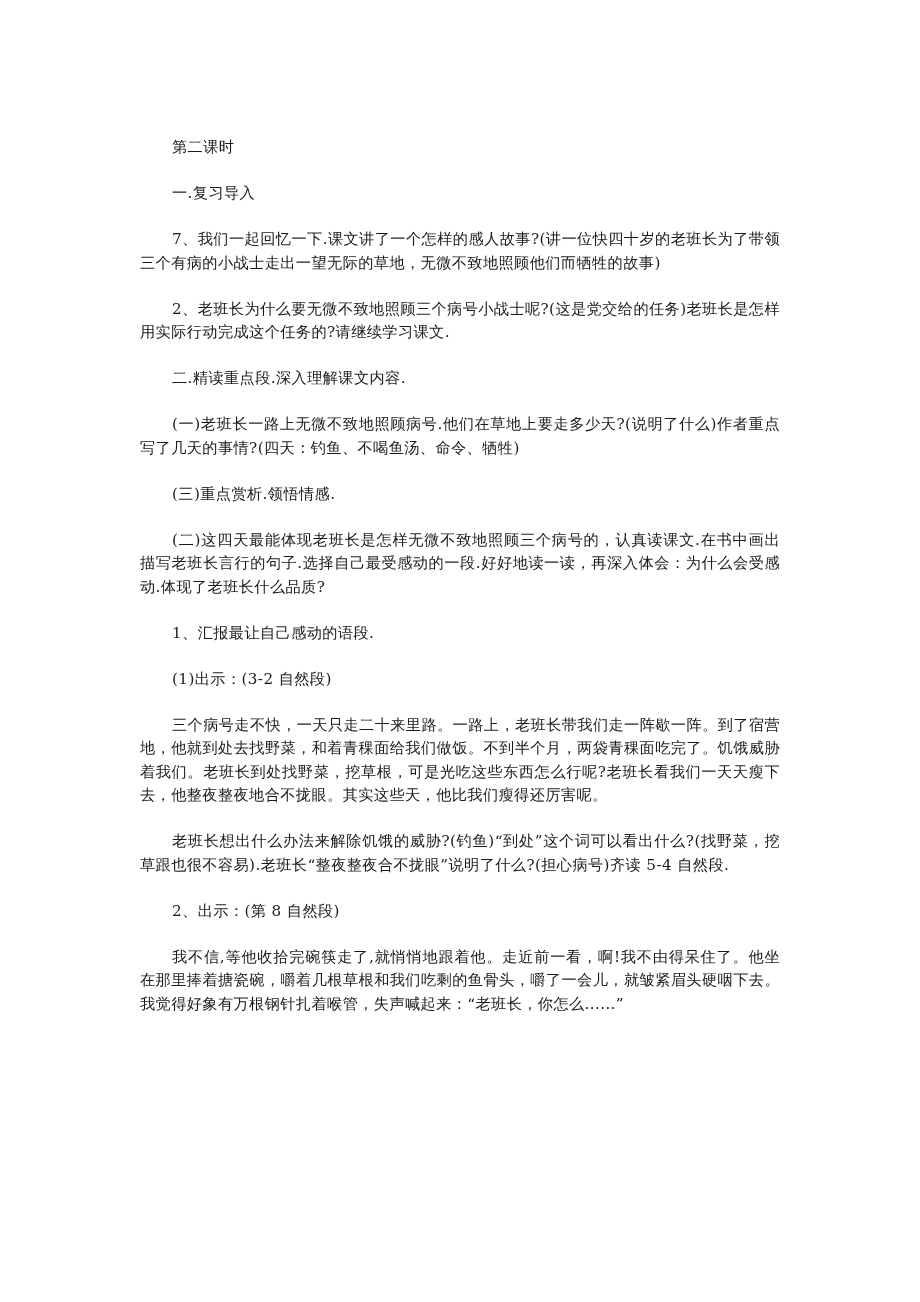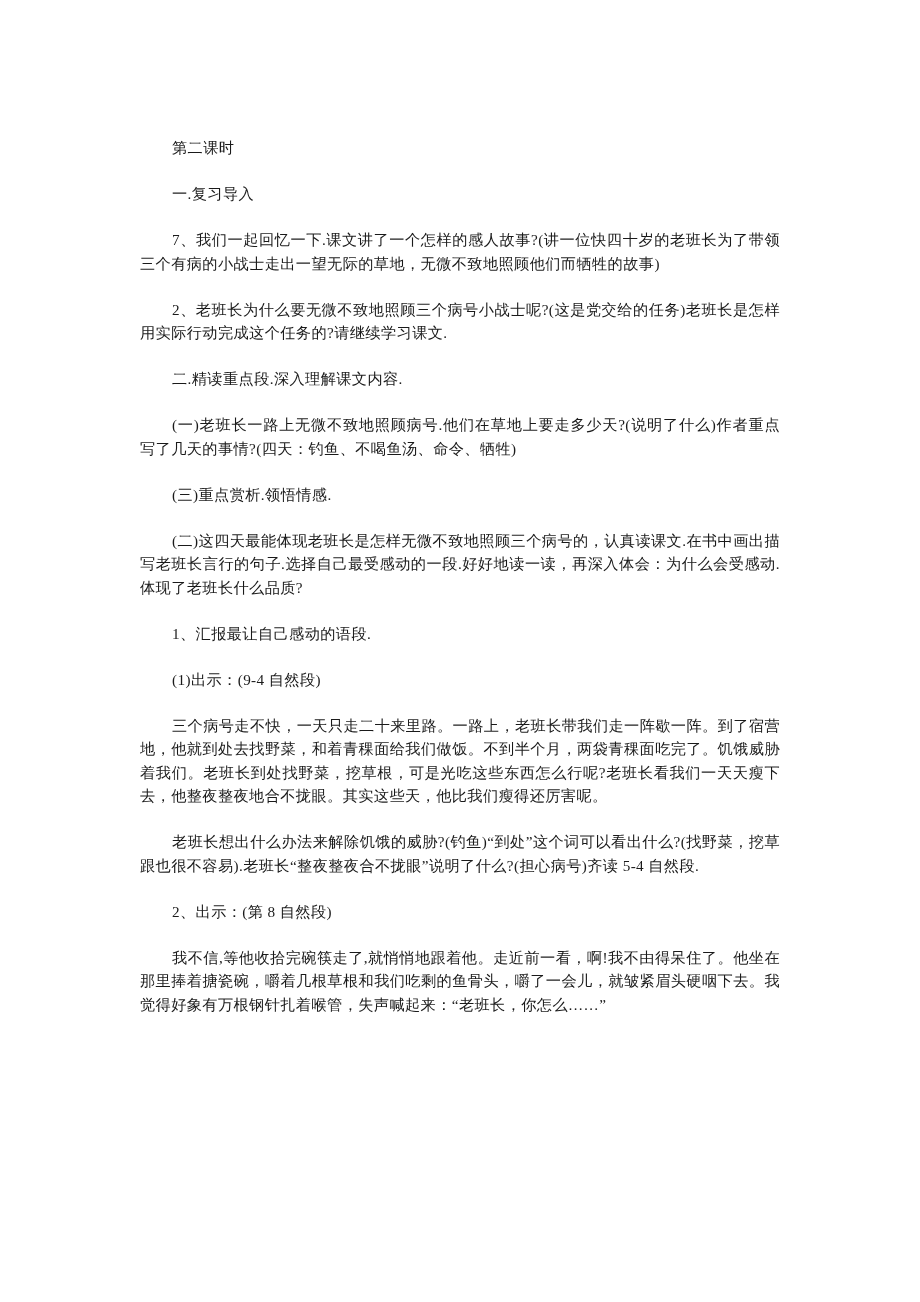--- a/index.html
+++ b/index.html
@@ -22,37 +22,36 @@
       width: 640px;
     }
     .para {
       font-size: 15.2px;
       line-height: 23.5px;
       margin: 0 0 22.5px 0;
       text-indent: 32px;
       text-align: justify;
       letter-spacing: 0.4px;
       word-break: break-all;
-      font-family: Liberation Serif, serif;
     }
     .para.title {
       margin-bottom: 22.5px;
     }
   </style>
 </head>
 <body>
 
 <div class="page">
   <p class="para title">第二课时</p>
   <p class="para">一.复习导入</p>
   <p class="para">7、我们一起回忆一下.课文讲了一个怎样的感人故事?(讲一位快四十岁的老班长为了带领三个有病的小战士走出一望无际的草地，无微不致地照顾他们而牺牲的故事)</p>
   <p class="para">2、老班长为什么要无微不致地照顾三个病号小战士呢?(这是党交给的任务)老班长是怎样用实际行动完成这个任务的?请继续学习课文.</p>
   <p class="para">二.精读重点段.深入理解课文内容.</p>
   <p class="para">(一)老班长一路上无微不致地照顾病号.他们在草地上要走多少天?(说明了什么)作者重点写了几天的事情?(四天：钓鱼、不喝鱼汤、命令、牺牲)</p>
   <p class="para">(三)重点赏析.领悟情感.</p>
   <p class="para">(二)这四天最能体现老班长是怎样无微不致地照顾三个病号的，认真读课文.在书中画出描写老班长言行的句子.选择自己最受感动的一段.好好地读一读，再深入体会：为什么会受感动.体现了老班长什么品质?</p>
   <p class="para">1、汇报最让自己感动的语段.</p>
-  <p class="para">(1)出示：(9-4 自然段)</p>
+  <p class="para">(1)出示：(3-2 自然段)</p>
   <p class="para">三个病号走不快，一天只走二十来里路。一路上，老班长带我们走一阵歇一阵。到了宿营地，他就到处去找野菜，和着青稞面给我们做饭。不到半个月，两袋青稞面吃完了。饥饿威胁着我们。老班长到处找野菜，挖草根，可是光吃这些东西怎么行呢?老班长看我们一天天瘦下去，他整夜整夜地合不拢眼。其实这些天，他比我们瘦得还厉害呢。</p>
   <p class="para">老班长想出什么办法来解除饥饿的威胁?(钓鱼)“到处”这个词可以看出什么?(找野菜，挖草跟也很不容易).老班长“整夜整夜合不拢眼”说明了什么?(担心病号)齐读 5-4 自然段.</p>
   <p class="para">2、出示：(第 8 自然段)</p>
   <p class="para">我不信,等他收拾完碗筷走了,就悄悄地跟着他。走近前一看，啊!我不由得呆住了。他坐在那里捧着搪瓷碗，嚼着几根草根和我们吃剩的鱼骨头，嚼了一会儿，就皱紧眉头硬咽下去。我觉得好象有万根钢针扎着喉管，失声喊起来：“老班长，你怎么……”</p>
 </div>
 
 </body></html>

